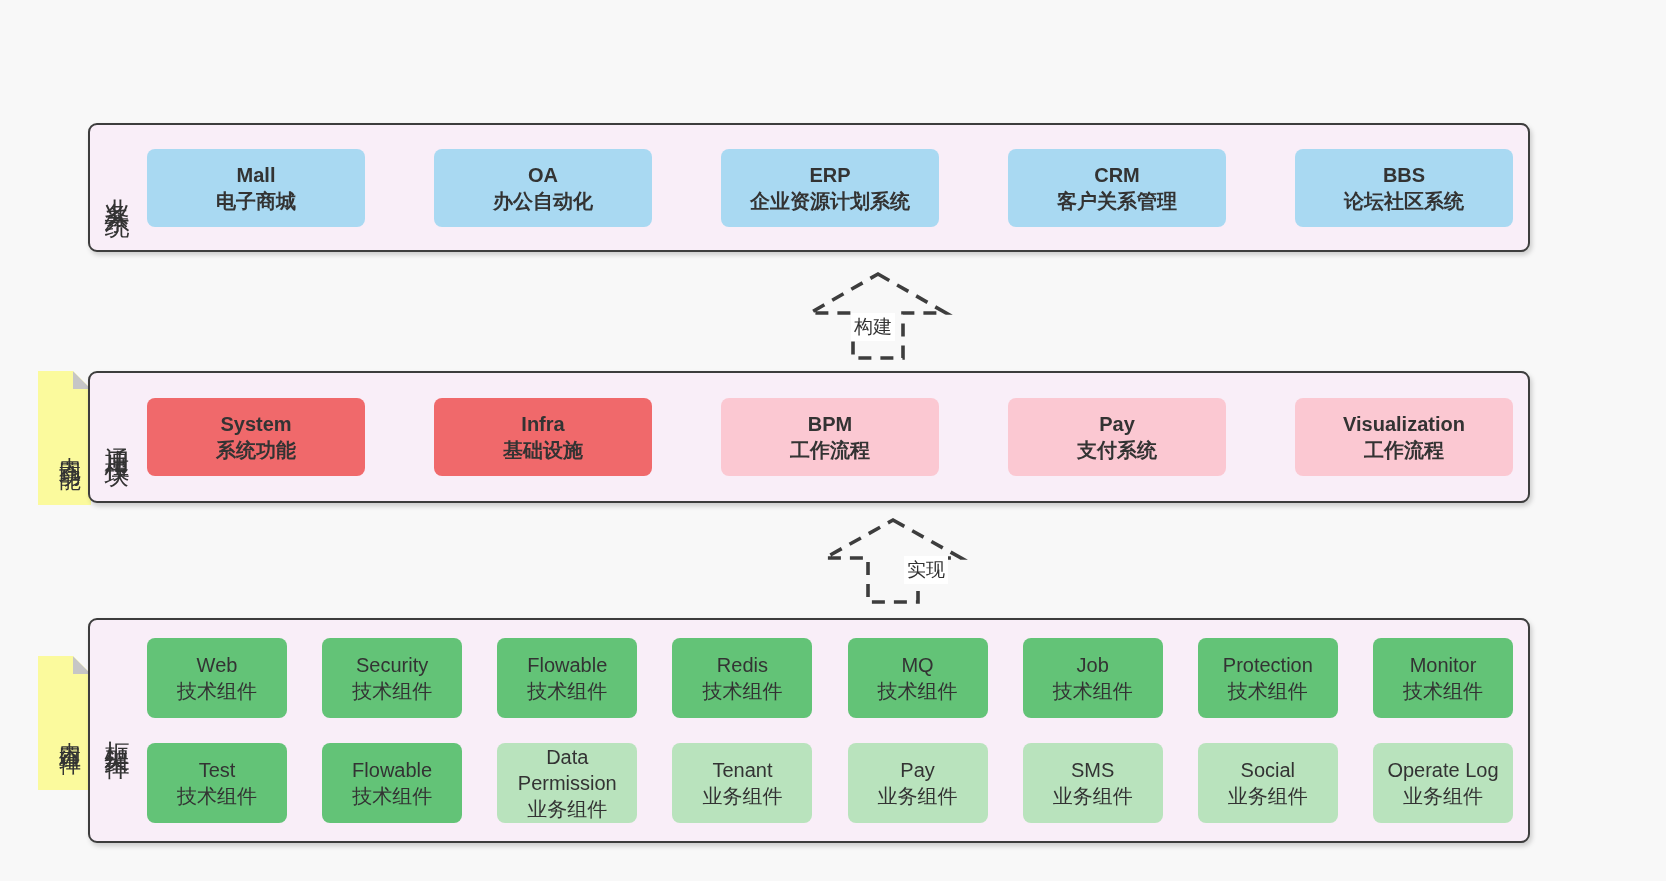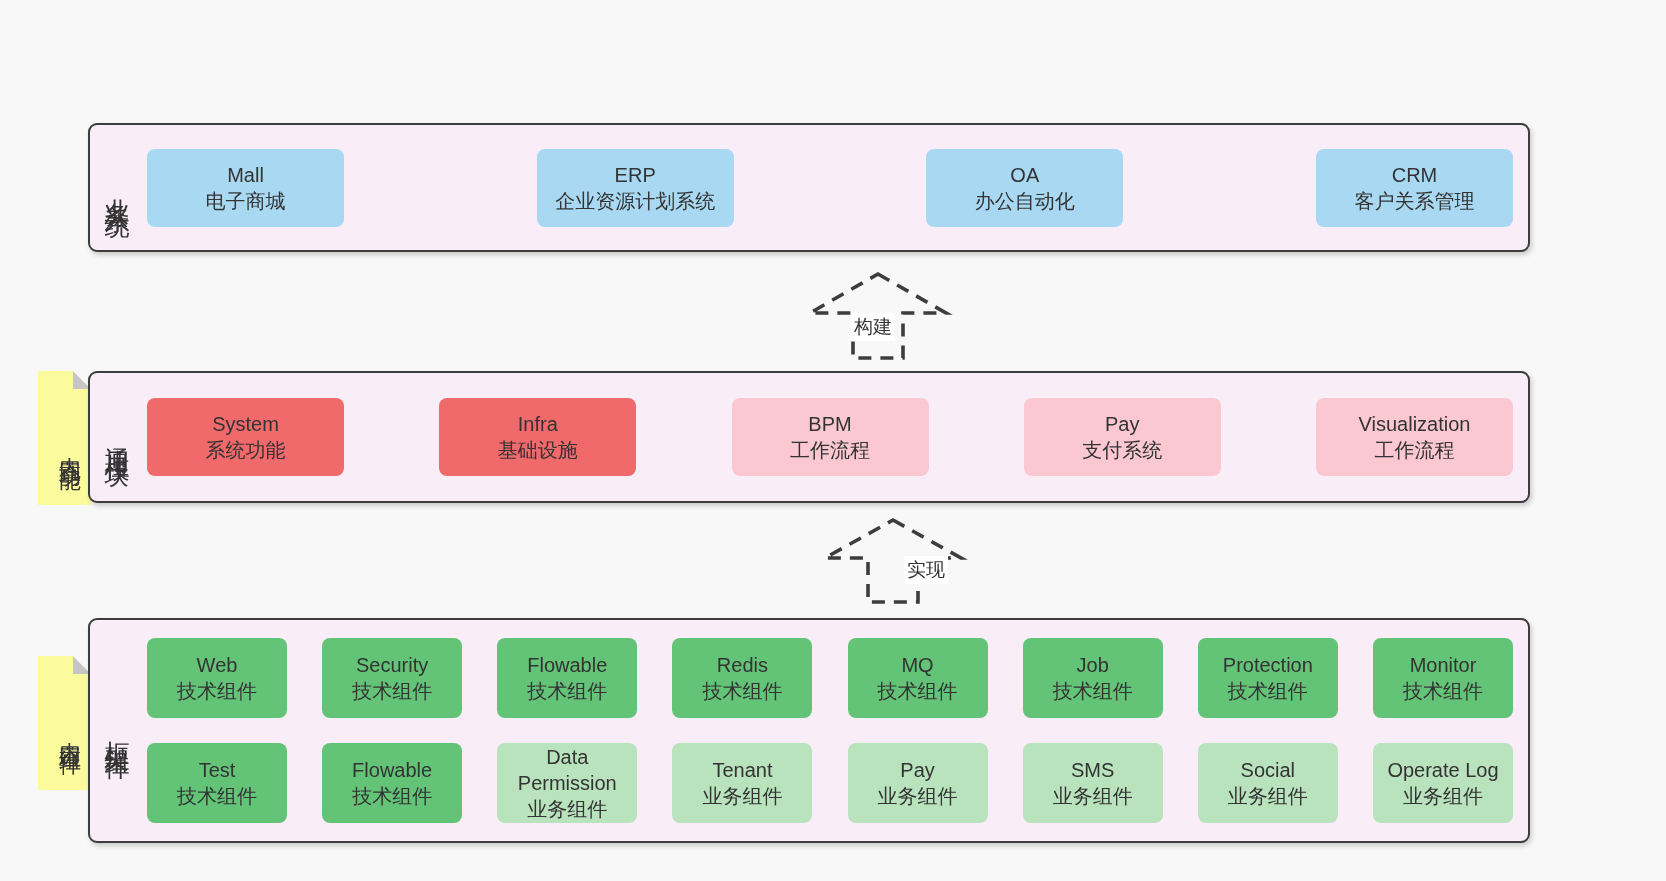--- a/index.html
+++ b/index.html
@@ -42,21 +42,21 @@
     align-items:stretch;gap:25px;
   }
   .row{display:flex;justify-content:space-between;}
   
   .box{
     border-radius:8px;
     display:flex;flex-direction:column;align-items:center;justify-content:center;
     text-align:center;color:var(--ink,#333);
   }
   .box div{font-size:20px;line-height:26px;}
-  .w190{width:197px;height:78px;}
+  .w190{width:218px;height:78px;font-weight:bold;}
   .w140{width:140px;height:80px;}
   .blue{background:var(--blue,#a9d9f2);}
   .red{background:var(--red,#f0696b);}
   .pink{background:var(--pink,#fbc8d2);}
   .green{background:var(--green,#63c377);}
   .lightgreen{background:var(--lightgreen,#b9e3bd);}
   
   .sticky{
     position:absolute;left:38px;width:53px;height:134px;
     background:var(--sticky,#fbfa9d);
@@ -108,30 +108,34 @@
   </div>
 
   <section class="layer layer-1">
     <div class="vlabel">业务系统</div>
     <div class="content">
       <div class="box blue w190">
         <div>Mall</div>
         <div>电子商城</div>
       </div>
       <div class="box blue w190">
+        <div>OA</div>
+        <div>办公自动化</div>
+      </div>
+      <div class="box blue w190">
         <div>ERP</div>
         <div>企业资源计划系统</div>
       </div>
       <div class="box blue w190">
-        <div>OA</div>
-        <div>办公自动化</div>
-      </div>
-      <div class="box blue w190">
         <div>CRM</div>
         <div>客户关系管理</div>
+      </div>
+      <div class="box blue w190">
+        <div>BBS</div>
+        <div>论坛社区系统</div>
       </div>
     </div>
   </section>
 
   <svg class="arrow arrow-1" width="170" height="96" viewBox="0 0 170 96">
     <polygon points="85,6 153,45 110,45 110,90 60,90 60,45 17,45"></polygon>
   </svg>
   <div class="arrow-label arrow-label-1">构建</div>
 
   <section class="layer layer-2">

